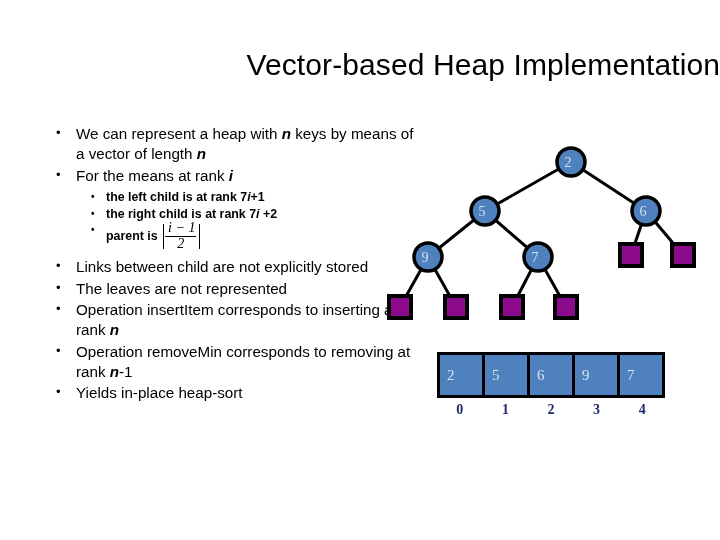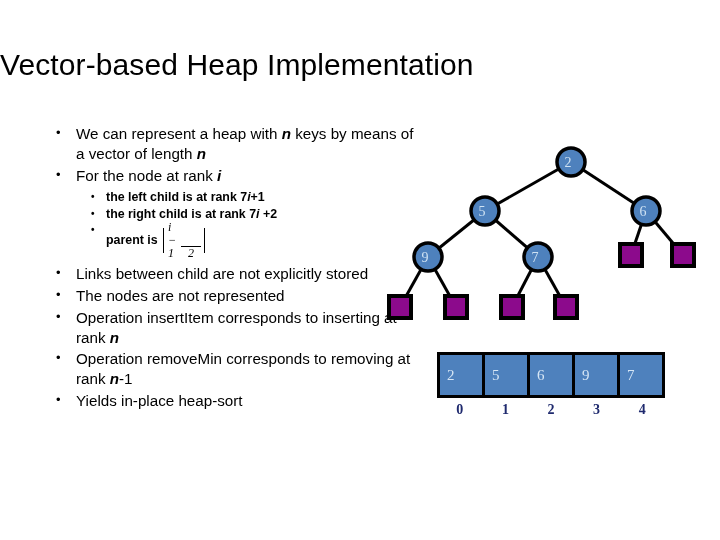--- a/index.html
+++ b/index.html
@@ -15,21 +15,21 @@
     font-family: "Liberation Sans", sans-serif;
     color: #000000;
   }
 
   
   #slide-title {
     position: absolute;
     top: 48px;
     left: 0;
     width: 720px;
-    text-align: left;
+    text-align: right;
     font-size: 30px;
     font-weight: 400;
     letter-spacing: 0.1px;
     color: #000000;
     white-space: nowrap;
   }
 
   
   #bullet-body {
     position: absolute;
@@ -84,24 +84,25 @@
     margin-left: 2px;
   }
   .floor-bar {
     display: inline-block;
     width: 1px;
     height: 25px;
     background: #000;
   }
   .frac {
     display: inline-flex;
+    flex-direction: column;
     align-items: flex-end;
     font-weight: 400;
     font-style: italic;
-    font-size: 12px;
+    font-size: 14px;
     line-height: 1.05;
     padding: 0 3px;
     font-family: "Liberation Serif", serif;
   }
   .frac .num { padding: 0 1px 0px 1px; }
   .frac .den {
     border-top: 1px solid #000;
     padding: 0px 1px 0 1px;
     width: 100%;
     text-align: center;
@@ -174,21 +175,21 @@
 <div id="bullet-body">
     <div class="lvl1-group">
       <div class="bullet-row">
         <span class="marker">•</span>
         <span class="btext"><span>We can represent a heap with </span><span class="bi">n</span><span> keys by means of a vector of length </span><span class="bi">n</span></span>
       </div>
     </div>
     <div class="lvl1-group">
       <div class="bullet-row">
         <span class="marker">•</span>
-        <span class="btext"><span>For the node at rank </span><span class="bi">i</span></span>
+        <span class="btext"><span>For the means at rank </span><span class="bi">i</span></span>
       </div>
     </div>
     <div class="sub-group">
       <div class="bullet-row sub">
         <span class="marker">•</span>
         <span class="btext"><span>the left child is at rank 7</span><span class="bi">i</span><span>+1</span></span>
       </div>
       <div class="bullet-row sub">
         <span class="marker">•</span>
         <span class="btext"><span>the right child is at rank 7</span><span class="bi">i</span><span> +2</span></span>
@@ -207,21 +208,21 @@
     </div>
     <div class="lvl1-group">
       <div class="bullet-row">
         <span class="marker">•</span>
         <span class="btext"><span>Links between child are not explicitly stored</span></span>
       </div>
     </div>
     <div class="lvl1-group">
       <div class="bullet-row">
         <span class="marker">•</span>
-        <span class="btext"><span>The nodes are not represented</span></span>
+        <span class="btext"><span>The leaves are not represented</span></span>
       </div>
     </div>
     <div class="lvl1-group">
       <div class="bullet-row">
         <span class="marker">•</span>
         <span class="btext"><span>Operation insertItem corresponds to inserting at rank </span><span class="bi">n</span></span>
       </div>
     </div>
     <div class="lvl1-group">
       <div class="bullet-row">

